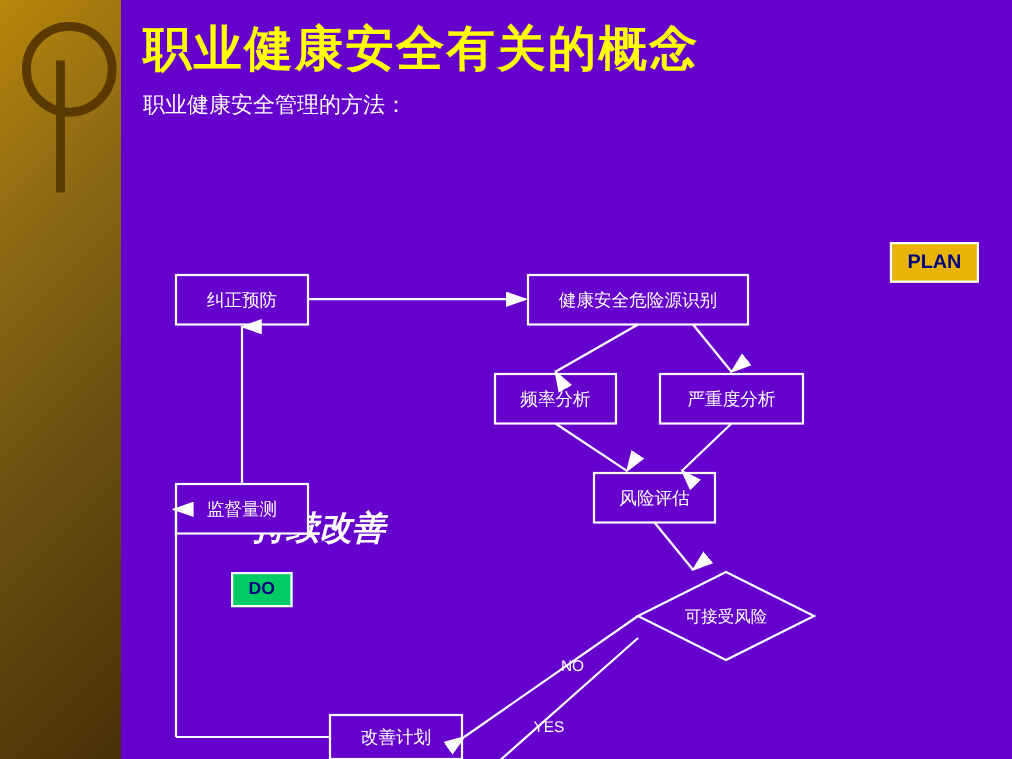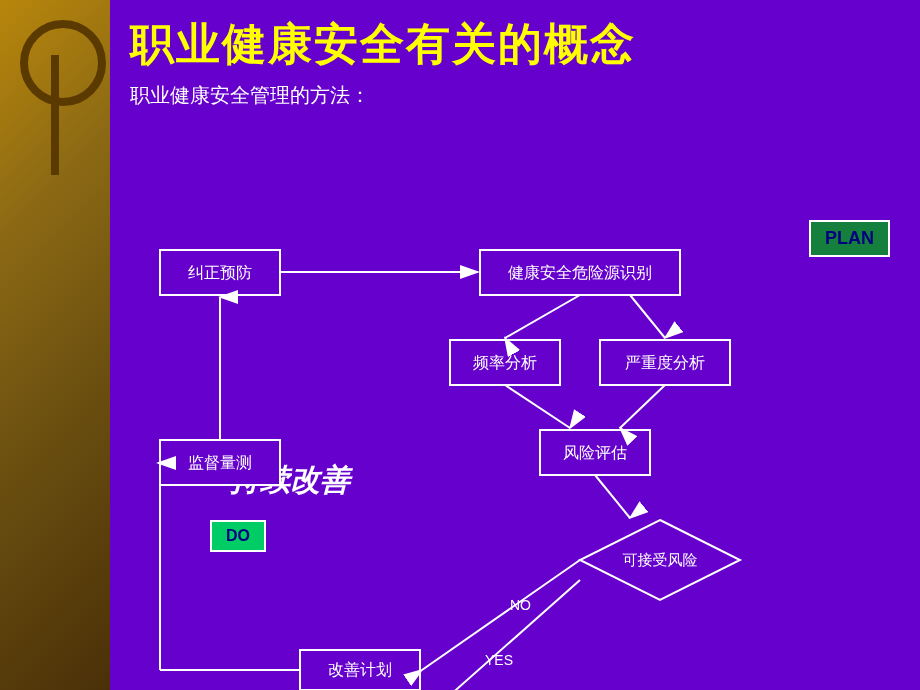--- a/index.html
+++ b/index.html
@@ -63,21 +63,21 @@
       font-size: 20px;
       color: #ffffff;
       margin-bottom: 20px;
     }
 
     
     .badge-plan {
       position: absolute;
       top: 220px;
       right: 30px;
-      background: #15803d;
+      background: #eab308;
       color: #000080;
       font-weight: bold;
       font-size: 18px;
       padding: 6px 14px;
       border: 2px solid #ffffff;
     }
 
     
     .badge-action {
       position: absolute;

